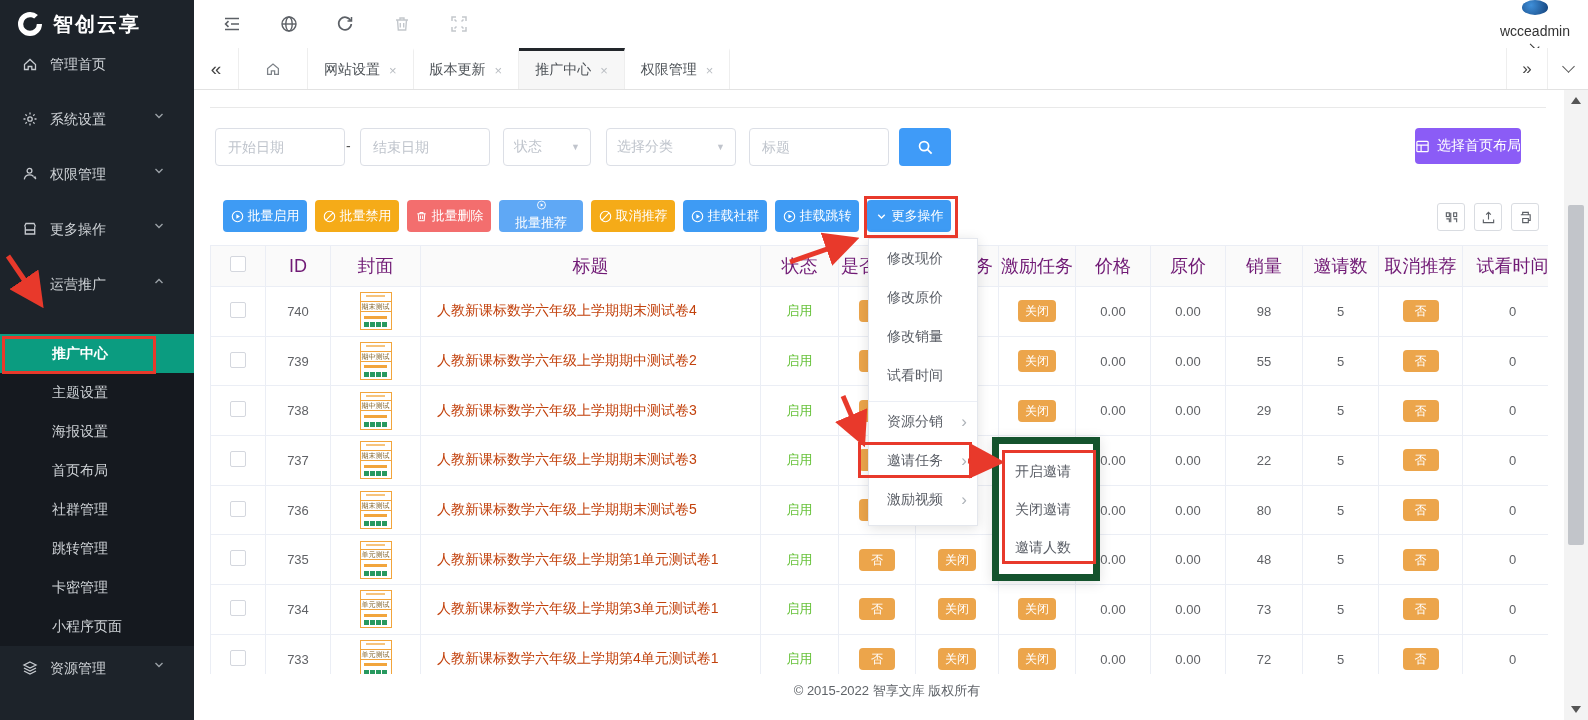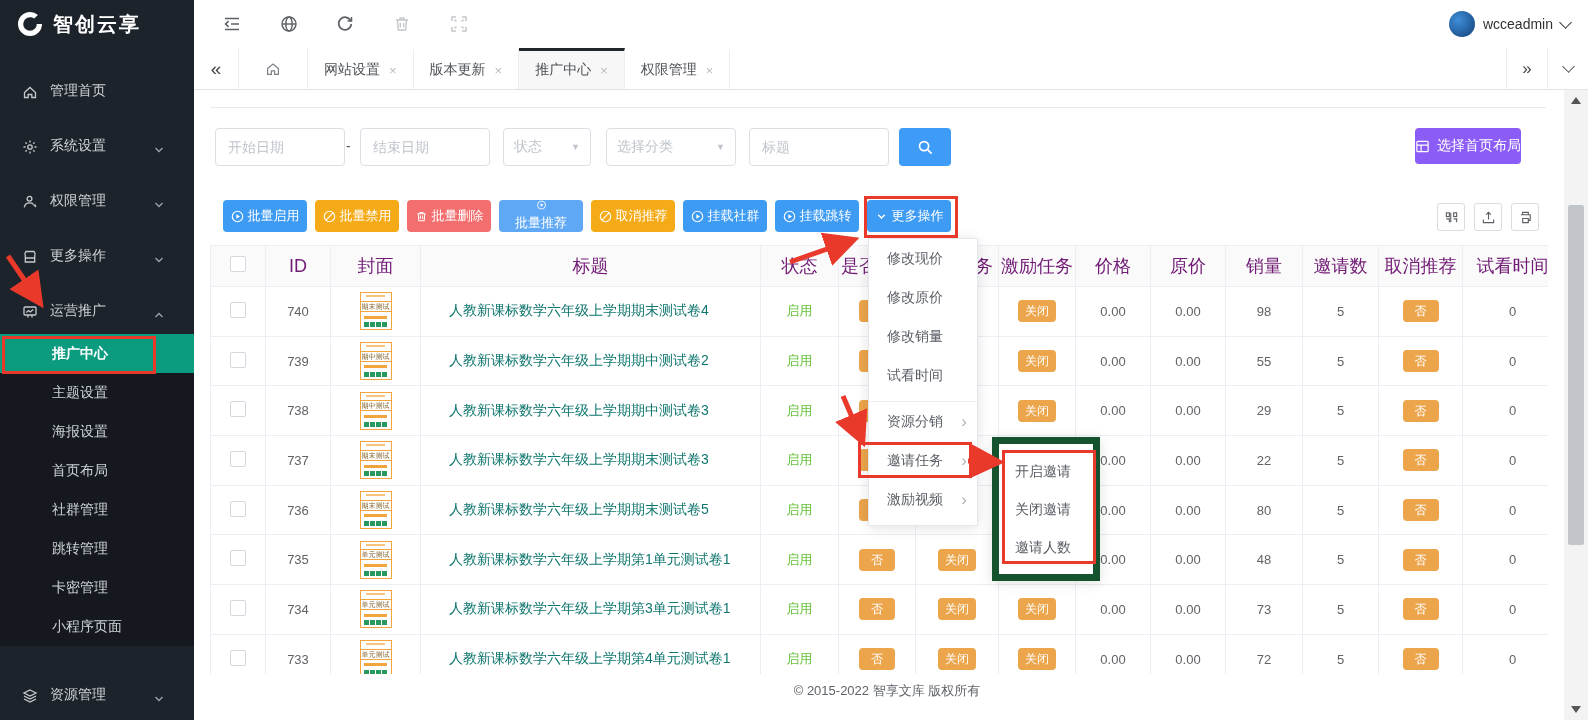--- a/index.html
+++ b/index.html
@@ -1,32 +1,32 @@
 <!DOCTYPE html>
 <html><head>
 <meta charset="utf-8">
 <style>
   html,body{margin:0;padding:0;background:#fff;font-family:"Liberation Sans","DejaVu Sans",sans-serif;}
   .page{position:relative;width:1588px;height:720px;overflow:hidden;background:#fff;}
   
   .sidebar{position:absolute;left:0;top:0;width:194px;height:720px;background:#1d232a;z-index:10;}
   .logo{height:48px;display:flex;align-items:center;padding-left:16px;gap:9px;color:#fff;}
   .logo-text{font-size:20px;font-weight:bold;letter-spacing:2px;color:#fff;}
-  .nav-item{position:absolute;left:0;width:194px;height:44px;display:flex;align-items:flex-end;padding:0 30px 0 22px;box-sizing:border-box;color:#cfd3d7;font-size:14px;cursor:pointer;}
+  .nav-item{position:absolute;left:0;width:194px;height:44px;display:flex;align-items:flex-start;padding:0 30px 0 22px;box-sizing:border-box;color:#cfd3d7;font-size:14px;cursor:pointer;}
   .nav-item .lbl{margin-left:12px;flex:1;}
   .nav-ico{width:16px;height:16px;color:#c6cacf;flex:0 0 16px;}
   .chev{width:10px;height:10px;color:#9aa0a6;}
   .subnav{position:absolute;left:0;top:334px;width:194px;background:#15191f;}
   .subnav-item{height:39px;display:flex;align-items:center;padding-left:52px;color:#ced2d6;font-size:14px;cursor:pointer;}
   .subnav-item.active{background:#0b9c80;color:#fff;font-weight:bold;}
   
   .topbar{position:absolute;left:194px;top:0;width:1394px;height:48px;background:#fff;}
   .tb-icon{position:absolute;top:14px;width:20px;height:20px;color:#5c6066;cursor:pointer;}
   .tb-icon.muted{color:#c3c7cc;}
-  .userbox{position:absolute;right:18px;top:0;height:48px;display:flex;align-items:center;gap:8px;cursor:pointer;}
+  .userbox{position:absolute;right:18px;top:0;height:48px;display:flex;align-items:center;gap:8px;cursor:pointer;flex-direction:column;}
   .avatar{width:26px;height:26px;border-radius:50%;background:radial-gradient(circle at 35% 35%,#3f8fd9,#123f77);}
   .username{font-size:14px;color:#333;}
   .cdown{display:inline-block;width:8px;height:8px;border-right:1.6px solid #333;border-bottom:1.6px solid #333;transform:rotate(45deg);margin-top:-4px;}
   
   .tabbar{position:absolute;left:194px;top:48px;width:1394px;height:42px;background:#fff;border-bottom:1px solid #e2e2e2;box-sizing:border-box;display:flex;}
   .tab-left{width:44px;display:flex;align-items:center;justify-content:center;font-size:19px;color:#444;cursor:pointer;border-right:1px solid #eee;}
   .tab-home{width:68px;display:flex;align-items:center;justify-content:center;border-right:1px solid #eee;cursor:pointer;color:#7d8288;}
   .tab{display:flex;align-items:center;gap:9px;padding:0 16px;font-size:14px;color:#4c5156;border-right:1px solid #eee;cursor:pointer;box-sizing:border-box;height:41px;border-top:3px solid transparent;}
   .tab.active{background:#f7f7f7;border-top:3px solid #22262b;}
   .tab .x{color:#b9bdc2;font-size:13px;}
@@ -50,21 +50,21 @@
   .abtn .ic{display:none;width:13px;height:13px;}
   .abtn.i-play .ic-play{display:block;} .abtn.i-ban .ic-ban{display:block;}
   .abtn.i-trash .ic-trash{display:block;} .abtn.i-chev .ic-chev{display:block;}
   .tool-icons{position:absolute;top:113px;display:flex;gap:9px;left:1243px;}
   .tico{width:26px;height:26px;border:1px solid #d9dce1;border-radius:3px;display:flex;align-items:center;justify-content:center;color:#5c6066;background:#fff;cursor:pointer;}
   
   .table-wrap{position:absolute;left:16px;top:155px;width:1338px;height:429px;overflow:hidden;}
   table.grid{border-collapse:collapse;table-layout:fixed;width:1352px;}
   .grid th{height:38px;background:#fafafa;border:1px solid #ebeef5;color:#701a75;font-size:18px;font-weight:normal;}
   .grid td{height:46.7px;border:1px solid #ebeef5;color:#606266;font-size:13px;text-align:center;background:#fff;}
-  .grid td.title-td{text-align:left;padding-left:28px;color:#0f766e;font-size:14px;}
+  .grid td.title-td{text-align:left;padding-left:16px;color:#c2410c;font-size:14px;}
   .cb{display:inline-block;width:14px;height:14px;border:1px solid #d4d7de;border-radius:2px;background:#fff;cursor:pointer;}
   .status-on{color:#67c23a;}
   .badge{display:inline-block;min-width:22px;padding:5px 7px;background:#eca54b;color:#fff;border-radius:4px;font-size:12px;line-height:1;}
   .cover{width:32px;height:38px;margin:0 auto;border:1px solid #f2a53c;background:#fff;display:flex;flex-direction:column;align-items:center;justify-content:space-between;padding:2px;box-sizing:border-box;cursor:pointer;}
   .cv-top{width:70%;height:2px;background:#f6c37c;}
   .cv-label{font-size:7px;color:#7a5b21;line-height:1;white-space:nowrap;border:1px solid #f2a53c;padding:1px;}
   .cv-bar{width:85%;height:3px;background:#f2a53c;}
   .cv-sq{display:flex;gap:1px;}
   .cv-sq i{width:5px;height:5px;background:#27995f;display:block;}
   .footer{position:absolute;left:8px;top:592px;width:100%;text-align:center;color:#5f6368;font-size:13px;}

